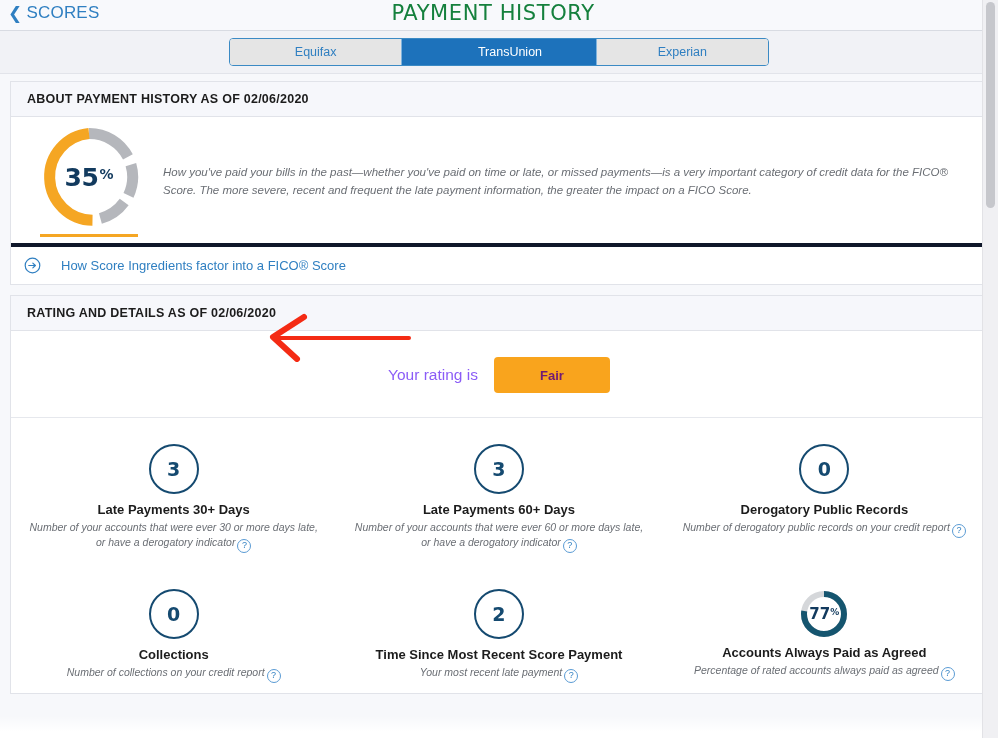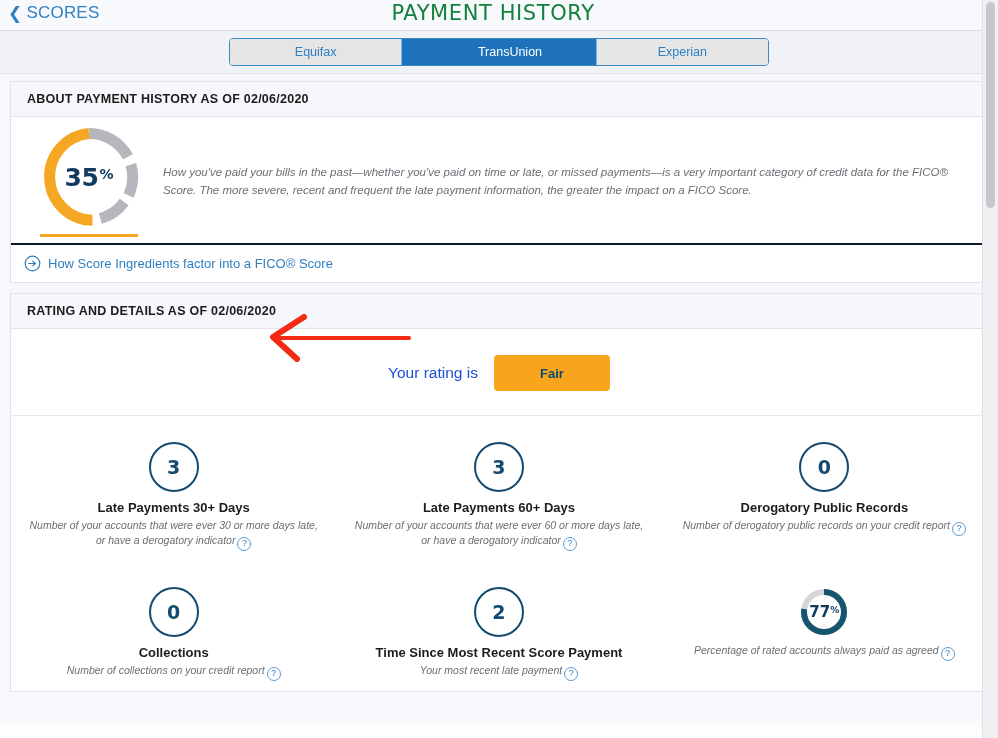--- a/index.html
+++ b/index.html
@@ -147,25 +147,25 @@
   .about-text {
     flex: 1;
     font-size: 11.5px;
     font-style: italic;
     color: #6a6e74;
     line-height: 1.55;
     padding: 0 26px 0 10px;
   }
 
   .link-row {
-    border-top: 2px solid #0f172a;
+    border-top: 4px solid #0f172a;
     padding: 10px 13px;
     display: flex;
     align-items: center;
-    gap: 7px;
+    gap: 20px;
   }
   .arrow-circle {
     width: 17px;
     height: 17px;
     flex: none;
     display: block;
   }
   .link-text {
     color: #2f7fc1;
     font-size: 13px;
@@ -176,25 +176,25 @@
   .rating-row {
     display: flex;
     align-items: center;
     justify-content: center;
     gap: 16px;
     padding: 26px 0 24px 0;
     border-bottom: 1px solid #e6e8ed;
   }
   .rating-label {
     font-size: 15.5px;
-    color: #1d4ed8;
+    color: #8b5cf6;
   }
   .rating-badge {
     background: #f9a41d;
-    color: #0c4a6e;
+    color: #701a75;
     font-size: 13px;
     font-weight: bold;
     width: 116px;
     height: 36px;
     display: flex;
     align-items: center;
     justify-content: center;
     border-radius: 4px;
     cursor: pointer;
   }
@@ -409,20 +409,21 @@
       <div class="metric-ring">
         <svg width="50" height="50" viewBox="0 0 50 50">
           <circle cx="25" cy="25" r="20" fill="none" stroke="#d5d7da" stroke-width="6"></circle>
           <circle cx="25" cy="25" r="20" fill="none" stroke="#15556f" stroke-width="6" stroke-dasharray="96.8 125.7" transform="rotate(-90 25 25)"></circle>
         </svg>
         <div class="ring-label">
           <span class="ring-num">77</span>
           <span class="ring-pct">%</span>
         </div>
       </div>
+      <div class="metric-title">Accounts Always Paid as Agreed</div>
       <div class="metric-desc"><span>Percentage of rated accounts always paid as agreed</span><i class="help-icon">?</i></div>
     </div>
 
   </div>
 </div>
 
 <div class="annotation">
   <svg width="160" height="50" viewBox="0 0 160 50">
     <path d="M 147 26 L 14 26" stroke="#f42b14" stroke-width="4" fill="none" stroke-linecap="round"></path>
     <path d="M 42 5 L 11 25 L 35 47" stroke="#f42b14" stroke-width="6" fill="none" stroke-linecap="round" stroke-linejoin="round"></path>

